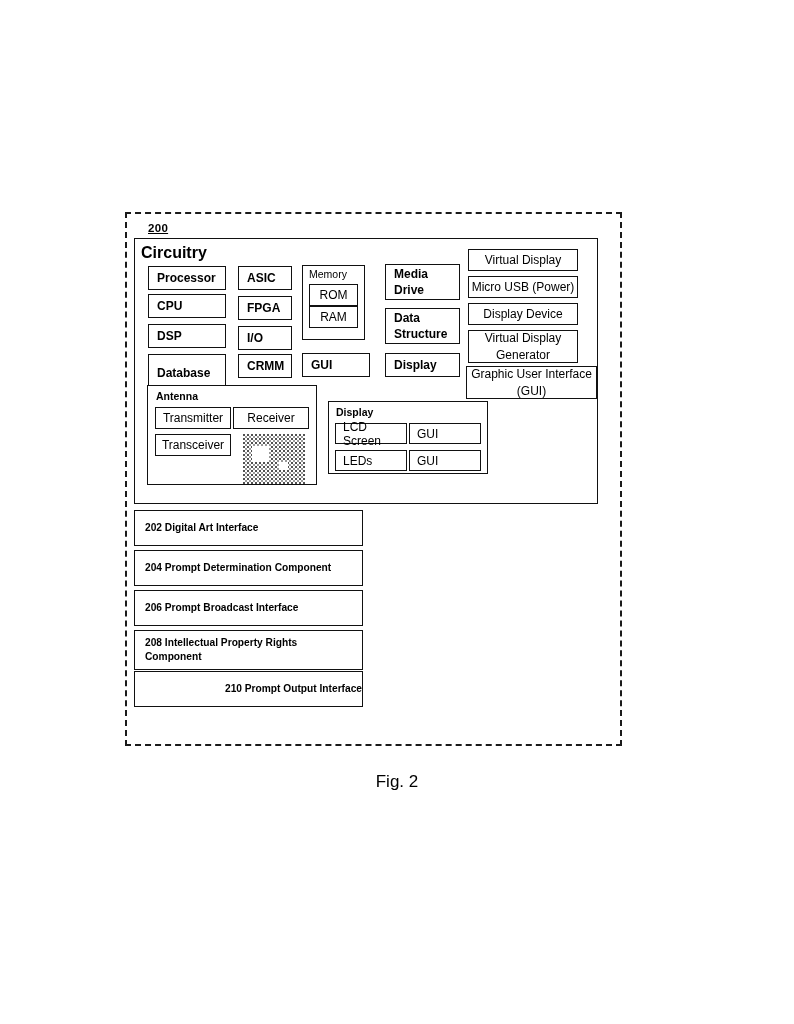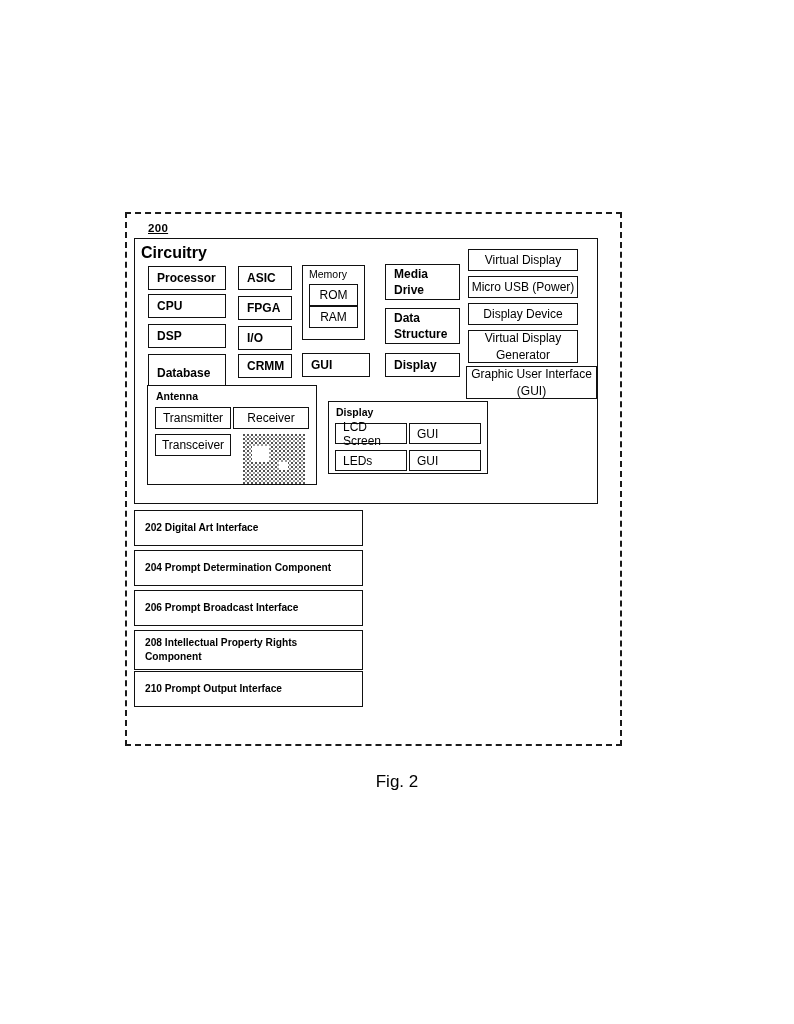--- a/index.html
+++ b/index.html
@@ -209,17 +209,17 @@
 
 <div class="abs numbered" style="top:590px; height:36px;">
   <span>206 Prompt Broadcast Interface</span>
 </div>
 
 <div class="abs numbered" style="top:630px; height:40px;">
   <span>208 Intellectual Property Rights</span>
   <span>Component</span>
 </div>
 
-<div class="abs numbered" style="top:671px; height:36px;">
+<div class="abs numbered" style="top:671px; height:36px;align-items:flex-end;">
   <span>210 Prompt Output Interface</span>
 </div>
 
 <div class="abs" id="figure-caption">Fig. 2</div>
 
 </body></html>

